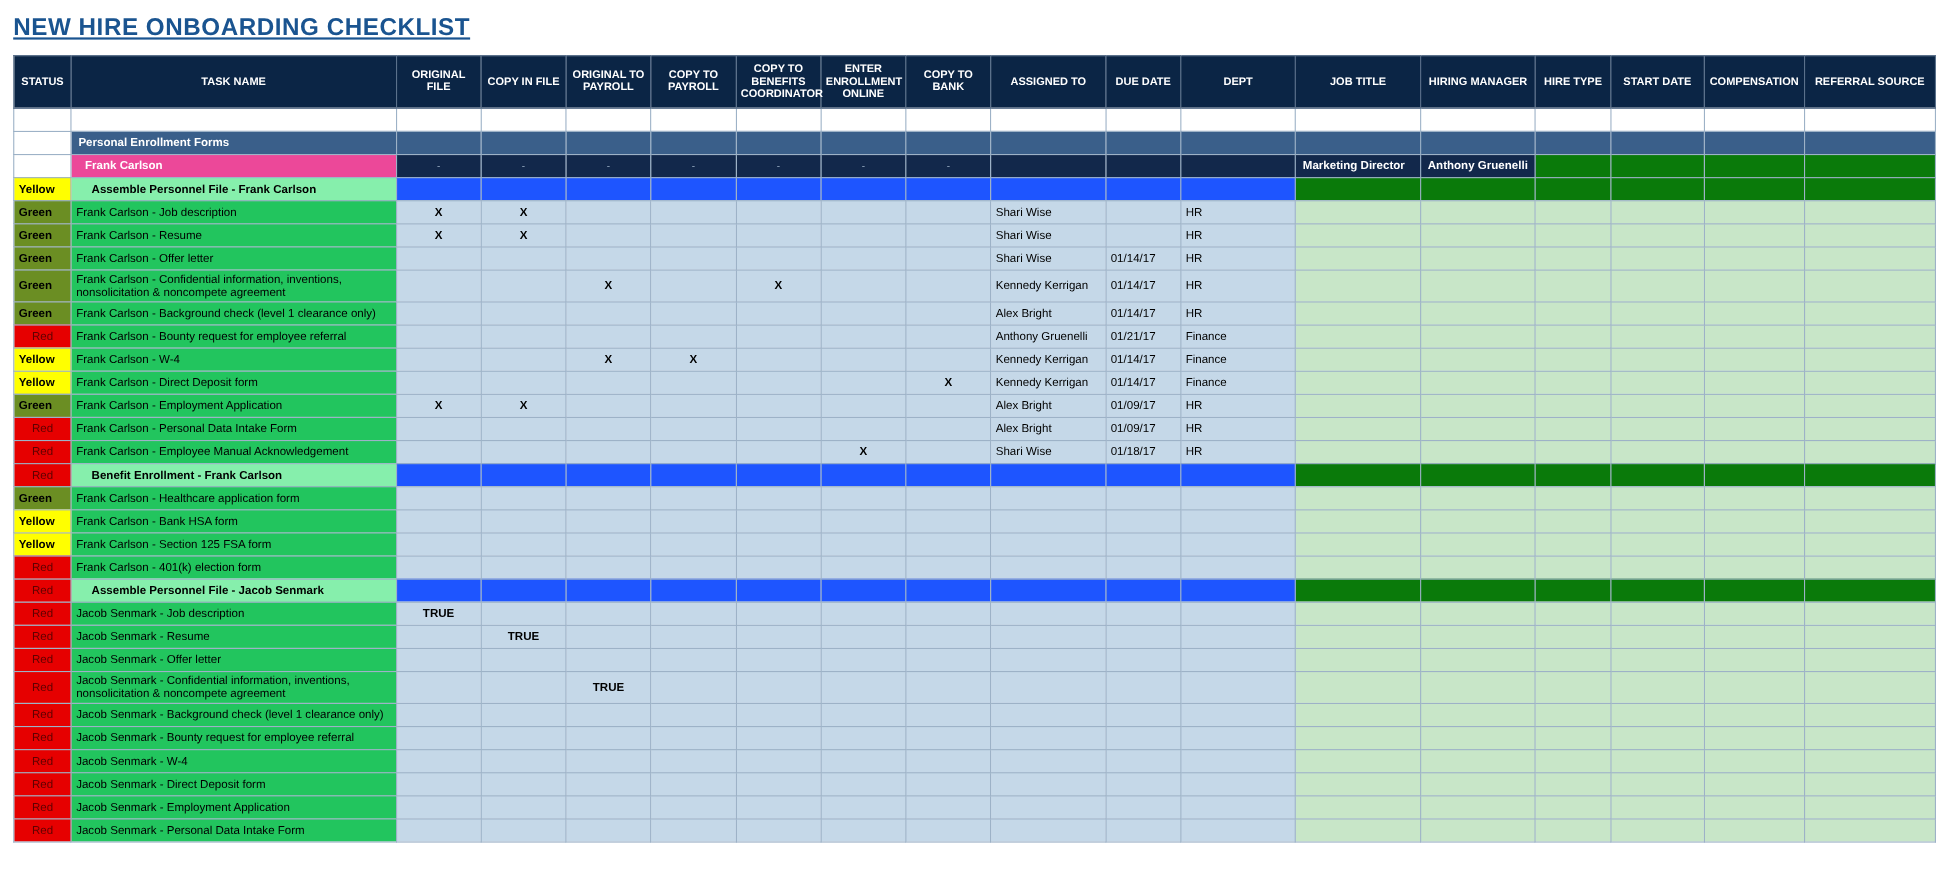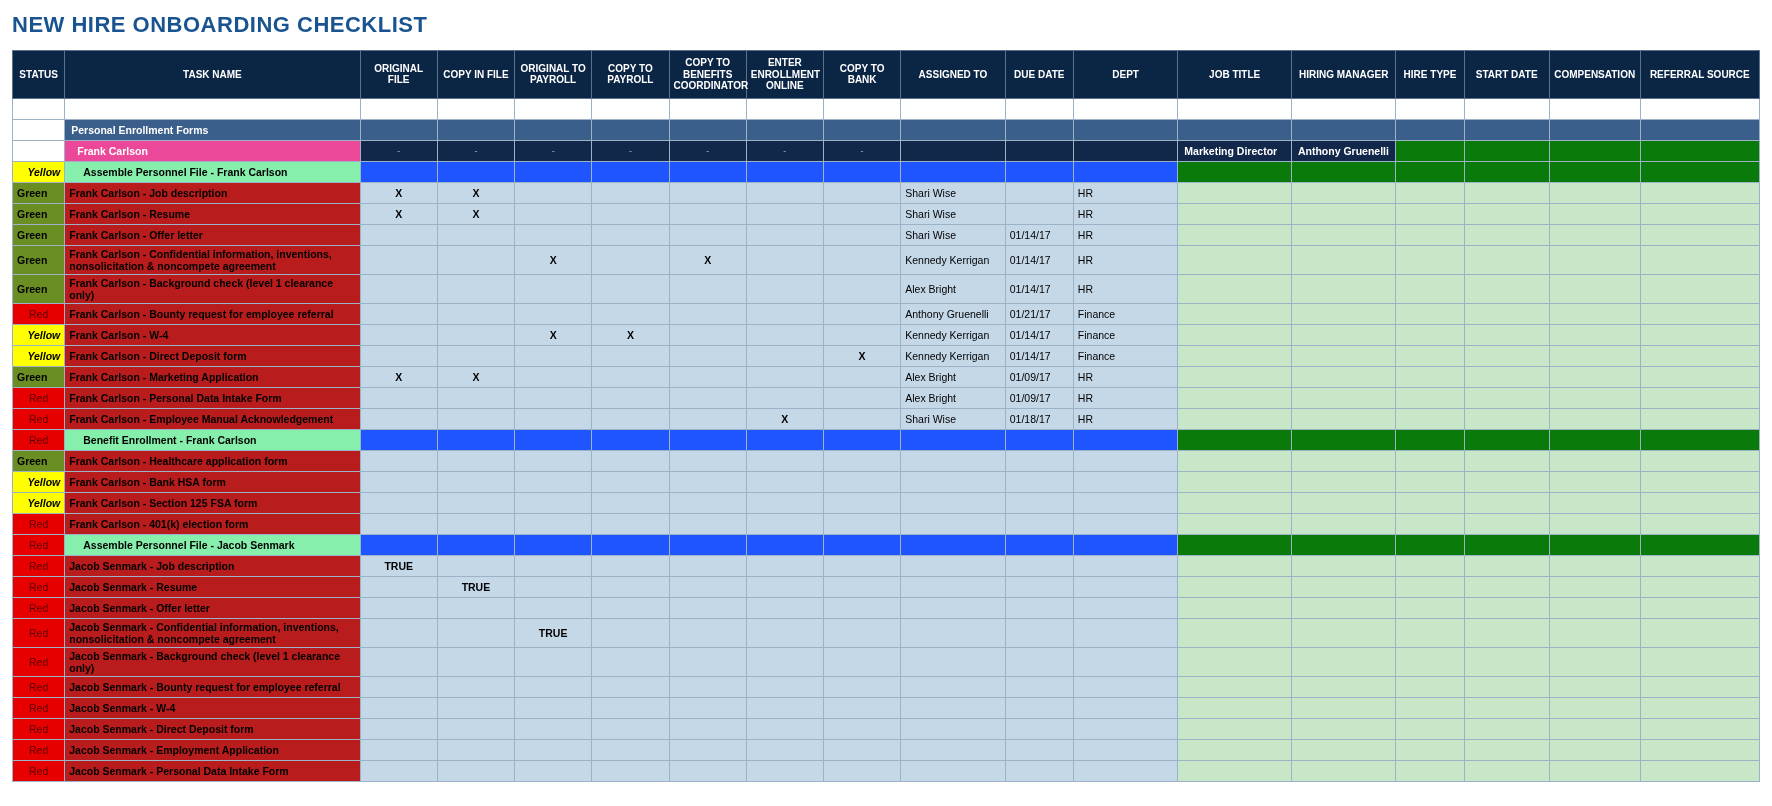--- a/index.html
+++ b/index.html
@@ -8,20 +8,21 @@
   font-family: Arial, Helvetica, sans-serif;
   font-size: 11px;
   background: #fff;
 }
 h1.title {
   color: #1a5490;
   font-size: 22px;
   font-weight: bold;
   margin: 0 0 12px 0;
   letter-spacing: .5px;
+  text-decoration: underline;
 }
 table.main {
   border-collapse: collapse;
   width: 100%;
   table-layout: fixed;
 }
 table.main th {
   background: #0b2545;
   color: #fff;
   font-size: 10px;
@@ -47,36 +48,36 @@
 col.c-date   { width: 60px; }
 col.c-dept   { width: 92px; }
 col.c-job    { width: 100px; }
 col.c-mgr    { width: 92px; }
 col.c-hire   { width: 60px; }
 col.c-start  { width: 75px; }
 col.c-comp   { width: 80px; }
 col.c-ref    { width: 105px; }
 
 
-.st-Yellow { background:#ffff00; color:#000; text-align:right; font-weight:bold;font-style:italic;}
+.st-Yellow { background:#ffff00; color:#000; text-align:left; font-weight:bold;}
 .st-Green  { background:#6b8e23; color:#000; text-align:left; font-weight:bold;}
 .st-Red    { background:#e60000; color:#600000; text-align:center; font-weight:normal;}
 .st-blank  { background:#fff; }
 
 
 tr.section td.task { background:#3a5f8a; color:#fff; font-weight:bold; padding-left:6px;}
 tr.section td.blue { background:#3a5f8a; }
 tr.person  td.task { background:#ec4899; color:#fff; font-weight:bold; padding-left:12px;}
 tr.person  td.blue { background:#12284b; }
 tr.person  td.navylabel { background:#12284b; color:#fff; font-weight:bold; padding-left:6px;}
 tr.person  td.green { background:#0a7a0a; }
 tr.group   td.task { background:#86efac; color:#000; font-weight:bold; padding-left:18px;}
 tr.group   td.brightblue { background:#1e55ff; }
 tr.group   td.darkgreen { background:#0a7a0a; }
-tr.item    td.task { background:#b91c1c; color:#000; font-weight:bold;}
+tr.item    td.task { background:#22c55e; color:#000; }
 tr.item    td.lightblue { background:#c5d8e8; text-align:center; font-weight:bold; }
 tr.item    td.lightgreen{ background:#c8e6c8; }
 tr.item    td.assign, tr.item td.date, tr.item td.dept { background:#c5d8e8; text-align:left; padding-left:4px; font-weight:normal;}
 tr.blankrow td { background:#fff; border-left:1px solid #9db2c7; border-right:1px solid #9db2c7;}
 tr.person td, tr.section td { color:#fff;margin-top:41px; }
 tr.person td.dash { background:#12284b; color:#9db2c7; text-align:center; font-size:9px;}
 </style>
 </head>
 <body>
 
@@ -361,21 +362,21 @@
         <td class="dept">Finance</td>
         <td class="lightgreen"></td>
         <td class="lightgreen"></td>
         <td class="lightgreen"></td>
         <td class="lightgreen"></td>
         <td class="lightgreen"></td>
         <td class="lightgreen"></td>
       </tr>
       <tr class="item">
         <td class="st-Green">Green</td>
-        <td class="task">Frank Carlson - Marketing Application</td>
+        <td class="task">Frank Carlson - Employment Application</td>
         <td class="lightblue">X</td>
         <td class="lightblue">X</td>
         <td class="lightblue"></td>
         <td class="lightblue"></td>
         <td class="lightblue"></td>
         <td class="lightblue"></td>
         <td class="lightblue"></td>
         <td class="assign">Alex Bright</td>
         <td class="date">01/09/17</td>
         <td class="dept">HR</td>

